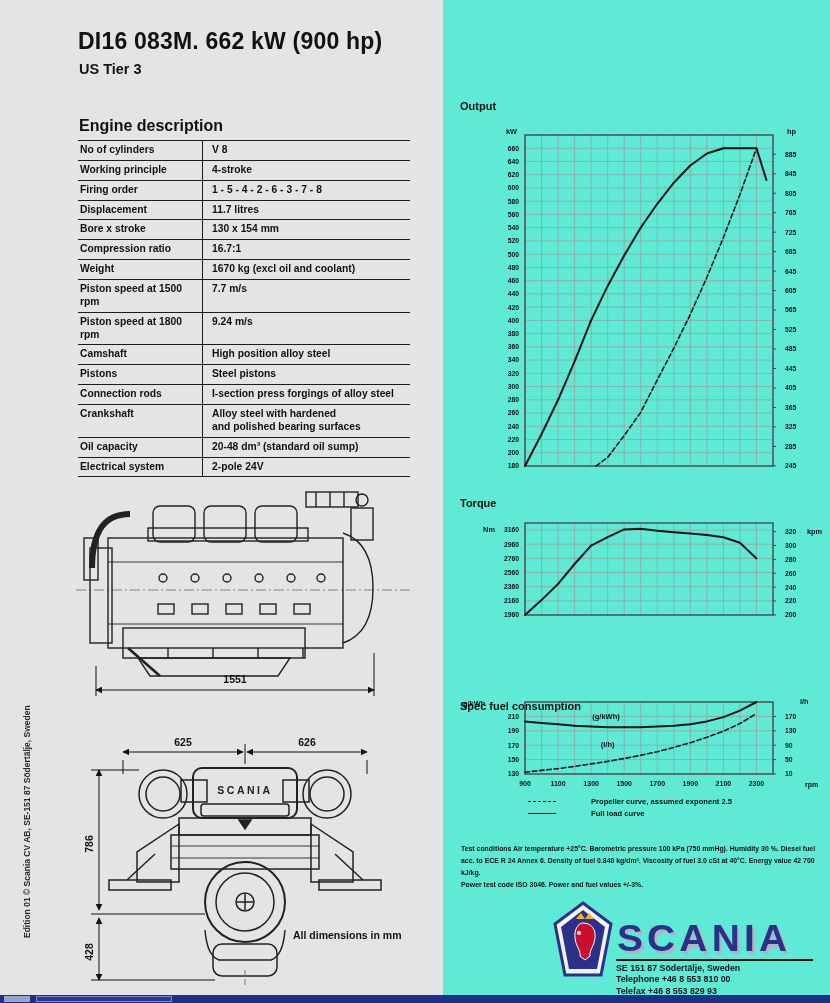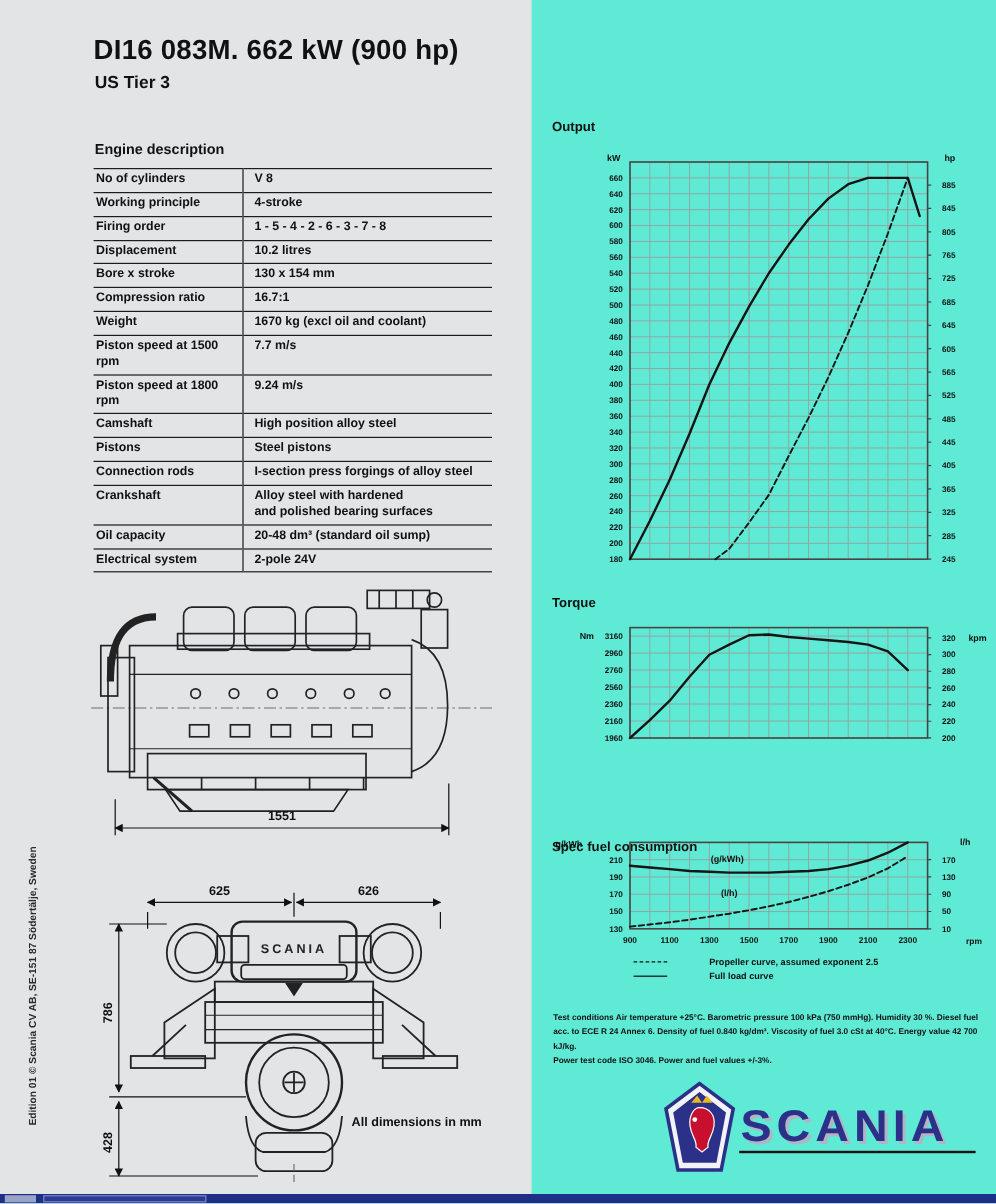--- a/index.html
+++ b/index.html
@@ -1,21 +1,21 @@
 <!DOCTYPE html>
 <html><head>
 <meta charset="utf-8">
 <style>
   html,body{margin:0;padding:0;background:#fff;}
   .page{position:relative;width:830px;height:1003px;background:#5eead4;overflow:hidden;
         font-family:"Liberation Sans",sans-serif;color:#111;}
   .gray-panel{position:absolute;left:0;top:0;width:443px;height:995px;background:#e3e4e6;}
   .title{position:absolute;left:78px;top:28px;font-size:23px;font-weight:bold;letter-spacing:.2px;}
   .subtitle{position:absolute;left:79px;top:61px;font-size:14.5px;font-weight:bold;}
-  .table-header{position:absolute;left:79px;top:117px;font-size:12px;font-weight:bold;}
+  .table-header{position:absolute;left:79px;top:117px;font-size:16px;font-weight:bold;}
   table.spec{position:absolute;left:78px;top:140px;width:332px;border-collapse:collapse;
              font-size:10.3px;font-weight:bold;color:#111;}
   table.spec td{border-top:1.7px solid #1c1c1c;padding:3px 4px 3px 2px;vertical-align:top;line-height:1.25;}
   table.spec tr:last-child td{border-bottom:1.7px solid #1c1c1c;}
   table.spec td.lbl{width:118px;}
   table.spec td.val{border-left:1.7px solid #1c1c1c;padding-left:9px;white-space:pre-line;}
   .chart-heading{position:absolute;font-size:11px;font-weight:bold;}
   .chart{position:absolute;}
   svg text{font-family:"Liberation Sans",sans-serif;}
   .legend{position:absolute;left:528px;top:795px;font-size:7.6px;font-weight:bold;}
@@ -56,21 +56,21 @@
         <tr>
           <td class="lbl">Working principle</td>
           <td class="val">4-stroke</td>
         </tr>
         <tr>
           <td class="lbl">Firing order</td>
           <td class="val">1 - 5 - 4 - 2 - 6 - 3 - 7 - 8</td>
         </tr>
         <tr>
           <td class="lbl">Displacement</td>
-          <td class="val">10.2 litres</td>
+          <td class="val">11.7 litres</td>
         </tr>
         <tr>
           <td class="lbl">Bore x stroke</td>
           <td class="val">130 x 154 mm</td>
         </tr>
         <tr>
           <td class="lbl">Compression ratio</td>
           <td class="val">16.7:1</td>
         </tr>
         <tr>
@@ -459,18 +459,23 @@
 
   <svg class="chart" style="left:552px;top:901px;" width="62" height="82" viewBox="0 0 62 82">
     <path d="M31,2 L59,23 L49,74 L13,74 L3,23 Z" fill="#f2f3f8" stroke="#2b3188" stroke-width="3"></path>
     <path d="M31,9 L53,26 L45,68 L17,68 L9,26 Z" fill="#2b3188" stroke="none"></path>
     <path d="M24,18 l5,-6 l4,6 l4,-6 l5,6 z" fill="#e8b820"></path>
     <path d="M31,22 c9,0 13,7 12,15 c-1,9 -6,12 -5,18 l-5,4 l-5,-4 c1,-6 -4,-9 -5,-18 c-1,-8 3,-15 8,-15 z" fill="#c8102e" stroke="#fff" stroke-width="1"></path>
     <circle cx="27" cy="32" r="2" fill="#fff"></circle>
   </svg>
   <div class="wordmark">SCANIA</div>
   <div class="footer-rule"></div>
+  <div class="footer-addr">
+    <div>SE 151 87  Södertälje, Sweden</div>
+    <div>Telephone +46 8 553 810 00</div>
+    <div>Telefax +46 8 553 829 93</div>
+  </div>
 
   <div class="bottom-bar">
     <div class="bottom-seg1"></div>
     <div class="bottom-seg2"></div>
   </div>
 </div>
 
 </body></html>

